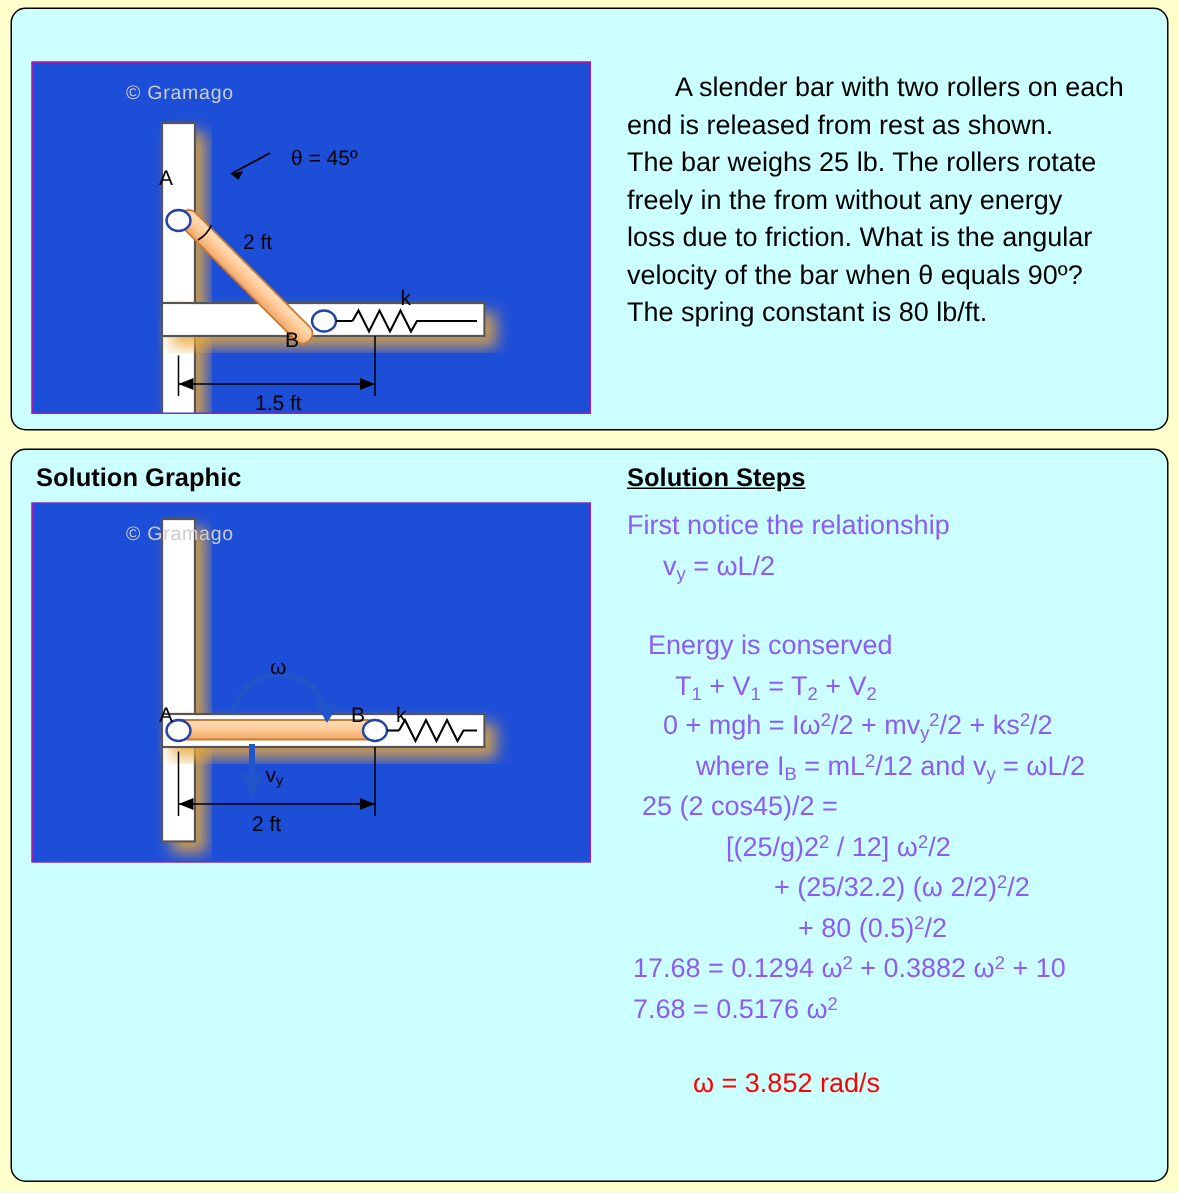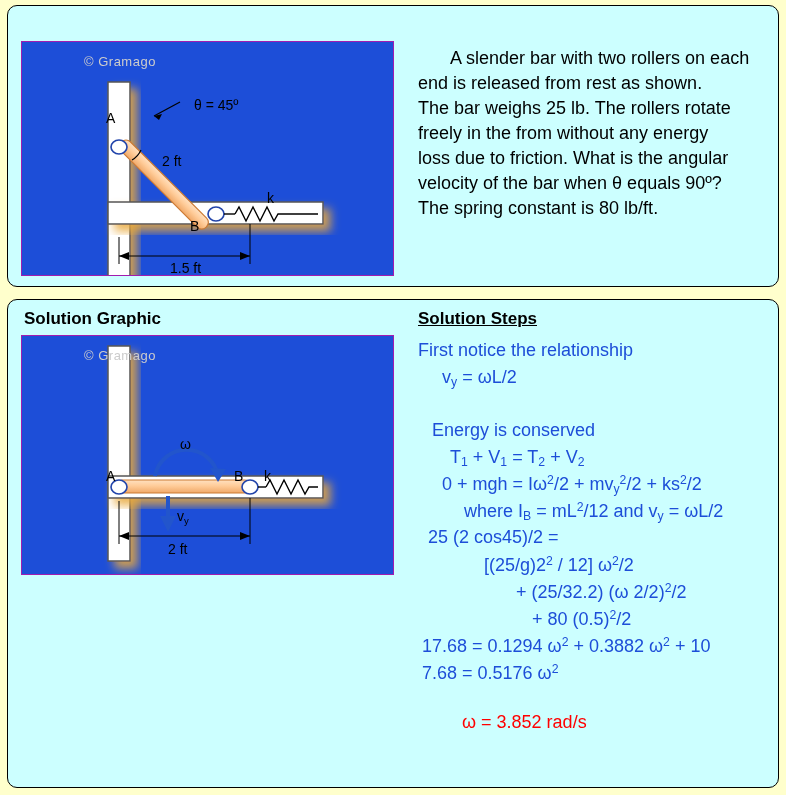--- a/index.html
+++ b/index.html
@@ -61,21 +61,21 @@
   }
   .watermark {
     position: absolute;
     font-size: 13px;
     color: #cccccc;
     letter-spacing: 0.5px;
   }
   .txt {
     position: absolute;
     font-size: 18px;
-    color: #1d4ed8;
+    color: #8b5cf6;
     white-space: nowrap;
   }
   .lbl {
     position: absolute;
     font-size: 14px;
     color: #000000;
     white-space: nowrap;
   }
   .answer {
     color: #ff0000;

